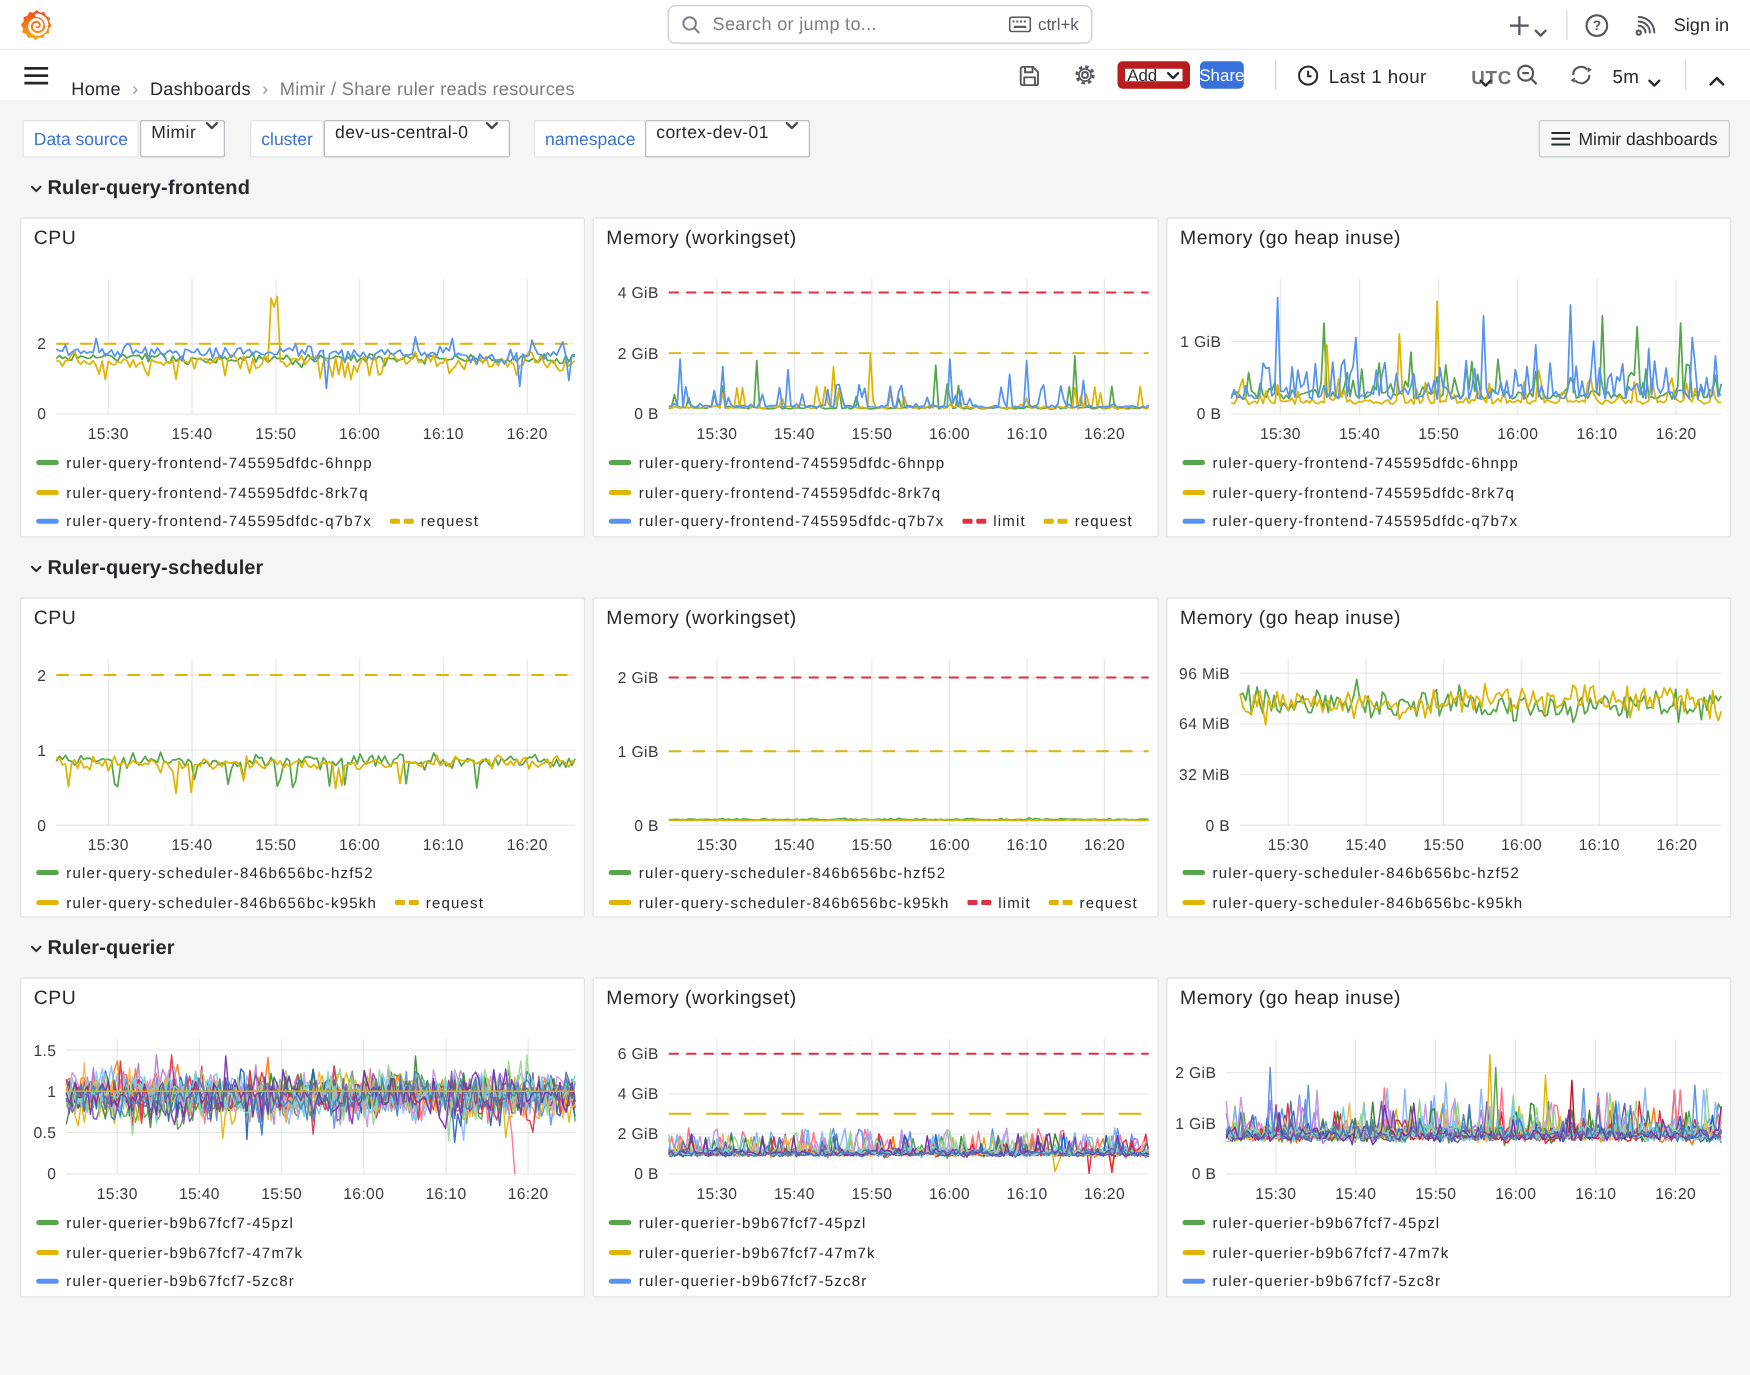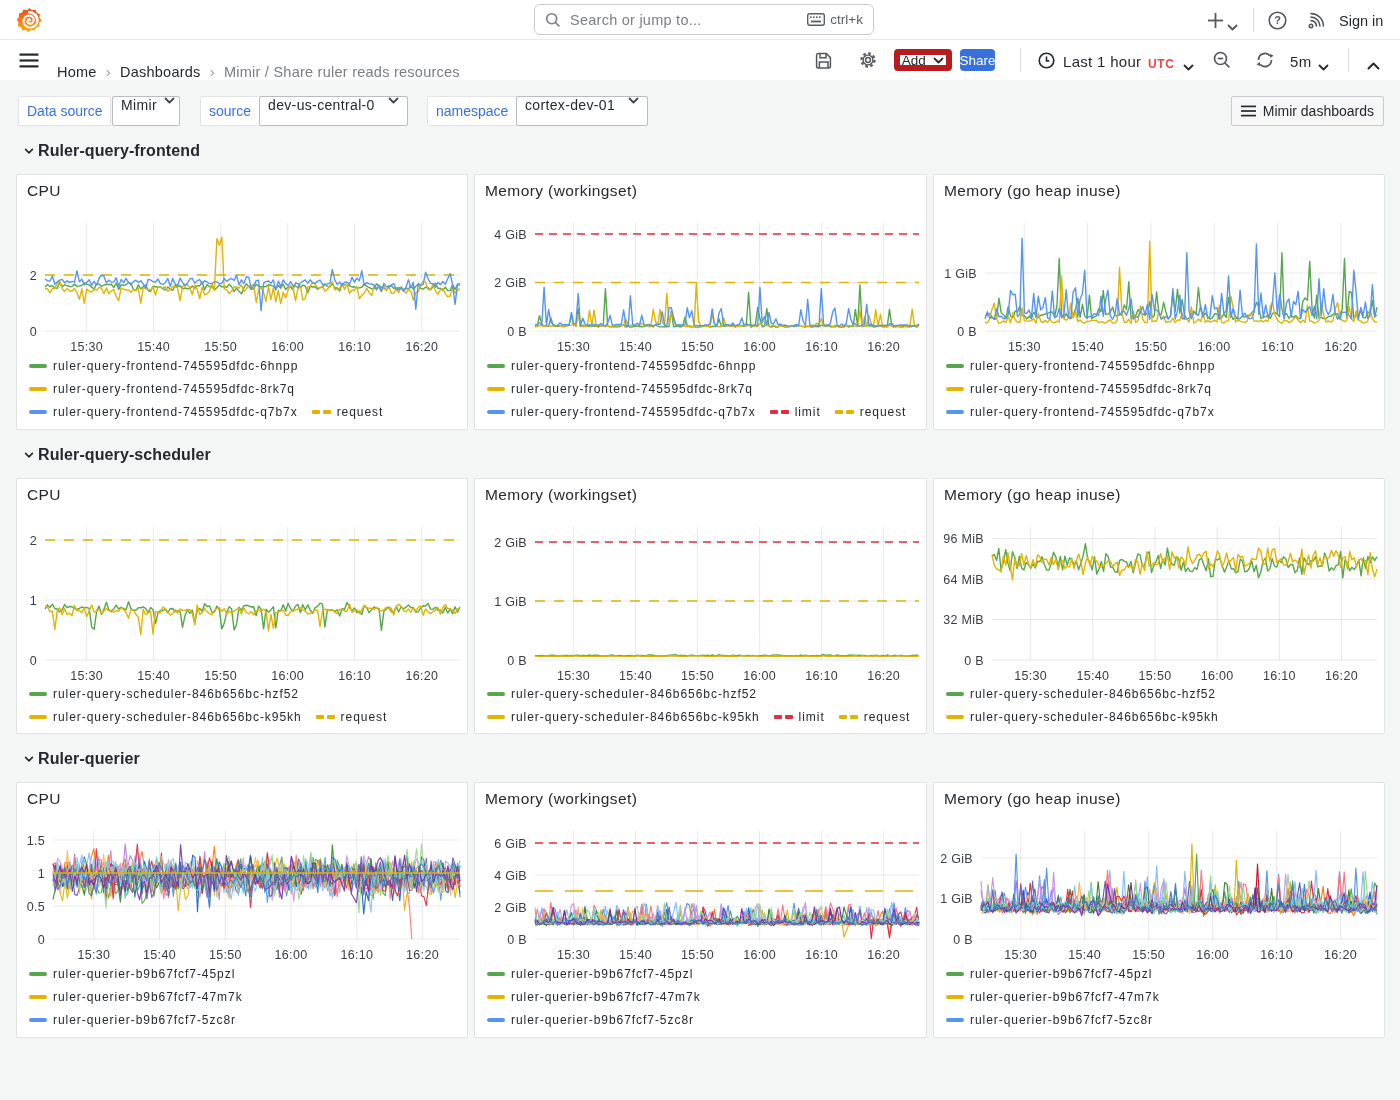--- a/index.html
+++ b/index.html
@@ -11,32 +11,32 @@
 .searchbox .kbd { margin-left:auto; display:flex; align-items:center; color:#595E64; font-size:13.5px;}
 .vdiv { width:1px; background:#D8D9DB; }
 .signin { font-size:14.5px; color:#24292E; }
 .crumbs { position:absolute; left:57px; top:0; height:40px; display:flex; align-items:flex-end; font-size:14.5px; letter-spacing:0.25px; }
 .crumbs .sep { margin:0 9px; color:#9A9DA2; font-size:15px;}
 .crumbs .muted { color:#797D83; }
 .btn { position:absolute; height:22px; display:inline-flex; align-items:center; border-radius:4px; font-size:13.5px; font-weight:500; }
 .btn-outline { border:6px solid #b91c1c; color:#24292E; background:#fff; justify-content:center;}
 .btn-share { background:#3871DC; color:#fff; justify-content:center; }
 .ttext { position:absolute; font-size:15px; font-weight:500; letter-spacing:0.3px; color:#24292E; }
-.utc { color:#ef4444; font-size:12px; font-weight:700; letter-spacing:0.6px; }
+.utc { color:#737373; font-size:15px; font-weight:700; letter-spacing:0.6px;margin-left:29px; }
 .submenu { position:absolute; left:0; top:96px; width:1400px; height:32px; }
 .varlabel { position:absolute; height:30px; background:#fff; border:1px solid #E2E3E5; border-radius:2px; color:#3871DC; font-size:14px; font-weight:500; display:flex; align-items:center; padding:0 8px; }
 .varval { position:absolute; height:30px; background:#fff; border:1px solid #B9BCC0; border-radius:2px; color:#24292E; font-size:14px; letter-spacing:0.35px; display:flex; align-items:flex-start; padding:0 8px; }
 .varval .caret { margin-left:7px; display:inline-flex; }
 .mimirbtn { position:absolute; right:16px; top:0; height:30px; background:#F7F7F8; border:1px solid #C9CBCE; border-radius:2px; display:flex; align-items:center; font-size:14px; font-weight:500; padding:0 9px; color:#24292E;}
 .secthead { position:absolute; display:flex; align-items:center; font-size:16px; font-weight:700; letter-spacing:0.1px; color:#24292E; }
 .panel { position:absolute; background:#fff; border:1px solid #E2E3E4; border-radius:2px; }
 .ptitle { position:absolute; left:10px; top:7px; font-size:15.5px; font-weight:500; letter-spacing:0.4px; color:#24292E; }
 .chart { position:absolute; left:0; top:0; }
 .legend { position:absolute; left:12px; }
-.lrow { height:23.4px; display:flex; align-items:center; }
+.lrow { height:23.4px; display:flex; align-items:flex-end; }
 .litem { display:inline-flex; align-items:center; margin-right:14px; }
 .ldash { width:18px; height:4px; border-radius:2px; display:inline-block; }
 .ldash2 { width:19px; height:4px; display:inline-flex; justify-content:space-between; }
 .ldash2 span { width:8px; height:4px; border-radius:1px; display:inline-block;}
 .ltxt { margin-left:6px; font-size:12px; letter-spacing:0.95px; color:#24292E; }
 svg text { font-family: "Liberation Sans", sans-serif; }
 </style></head><body>
 <div class="topnav">
 <svg width="25" height="26" viewBox="0 0 25 26" style="position:absolute;left:17px;top:7px">
 <defs>
@@ -159,21 +159,21 @@
         <polyline points="1.5,6.5 6.5,1.5 11.5,6.5" fill="none" stroke="#24292E" stroke-width="2" stroke-linecap="round" stroke-linejoin="round"></polyline>
       </svg></span>
 </div>
 <div class="submenu">
 <span class="varlabel" style="left:18px">Data source</span>
 <span class="varval" style="left:112px;width:68px;justify-content:space-between">Mimir<span class="caret">
         <svg width="11" height="7" viewBox="0 0 11 7">
           <polyline points="1.5,1.5 5.5,5.5 9.5,1.5" fill="none" stroke="#44484E" stroke-width="1.8" stroke-linecap="round" stroke-linejoin="round"></polyline>
         </svg>
       </span></span>
-<span class="varlabel" style="left:200px">source</span>
+<span class="varlabel" style="left:200px">cluster</span>
 <span class="varval" style="left:259px;width:149px;justify-content:space-between">dev-us-central-0<span class="caret">
         <svg width="11" height="7" viewBox="0 0 11 7">
           <polyline points="1.5,1.5 5.5,5.5 9.5,1.5" fill="none" stroke="#44484E" stroke-width="1.8" stroke-linecap="round" stroke-linejoin="round"></polyline>
         </svg>
       </span></span>
 <span class="varlabel" style="left:427px">namespace</span>
 <span class="varval" style="left:516px;width:132px;justify-content:space-between">cortex-dev-01<span class="caret">
         <svg width="11" height="7" viewBox="0 0 11 7">
           <polyline points="1.5,1.5 5.5,5.5 9.5,1.5" fill="none" stroke="#44484E" stroke-width="1.8" stroke-linecap="round" stroke-linejoin="round"></polyline>
         </svg>

